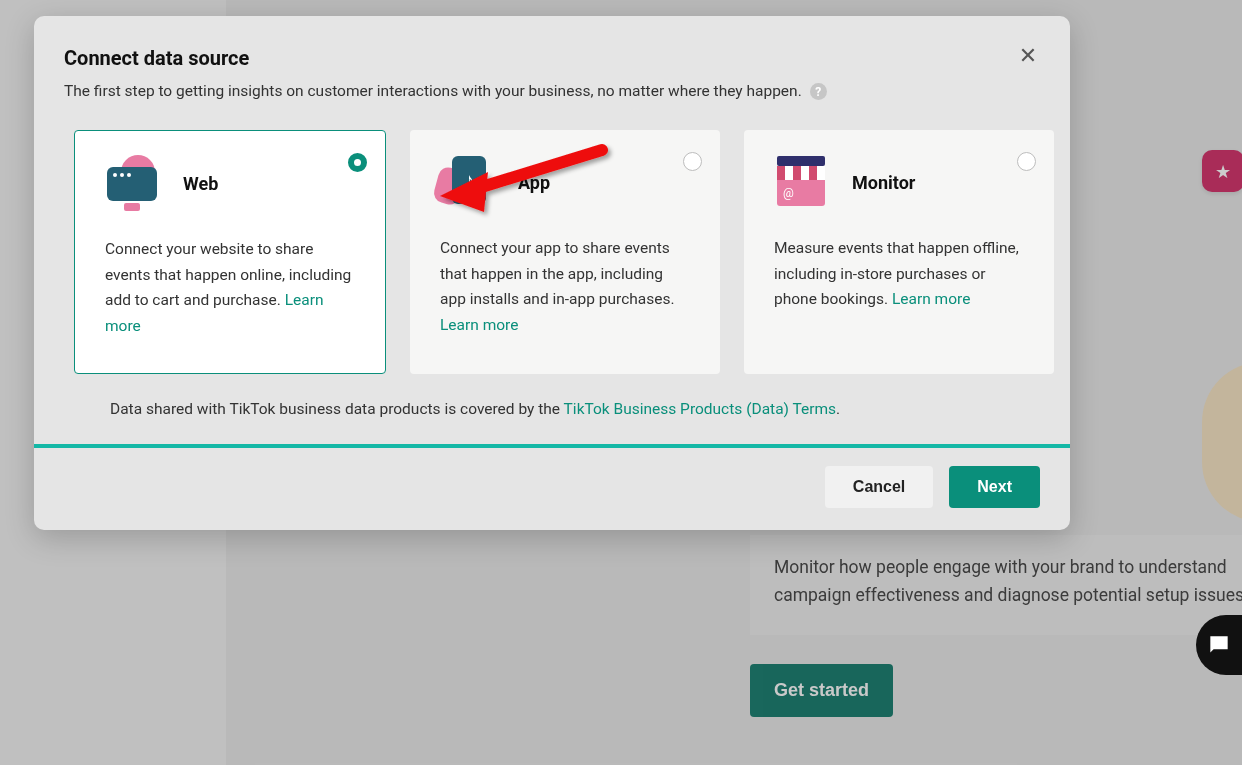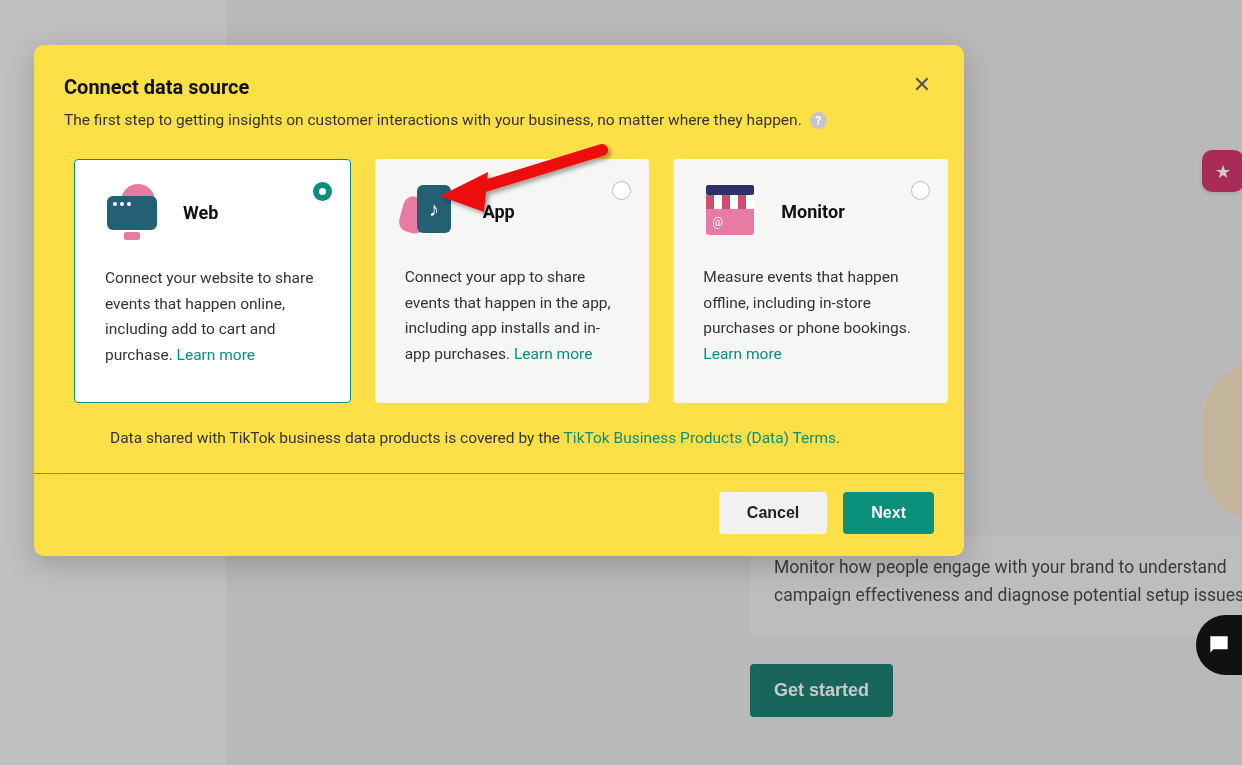--- a/index.html
+++ b/index.html
@@ -51,22 +51,22 @@
   }
   .chat-fab{
     position:absolute; right:0; bottom:90px;
     width:46px;height:60px;background:#111;border-radius:30px 0 0 30px;
     display:flex;align-items:center;justify-content:center;
   }
   .chat-fab svg{width:26px;height:26px;fill:#fff;}
 
   
   .modal {
-    position:absolute; left:34px; top:45px; width:930px;
-    background:#fde047; border-radius:10px;
+    position:absolute; left:34px; top:16px; width:1036px;
+    background:#e5e5e5; border-radius:10px;
     box-shadow:0 8px 30px rgba(0,0,0,0.2);
     padding-bottom:0;
   }
   .modal-header{
     padding:30px 30px 0 30px;
     position:relative;
   }
   .modal-title{ font-size:20px; font-weight:700; color:#111; }
   .modal-sub{
     margin-top:12px; font-size:15.5px; color:#333;
@@ -119,21 +119,21 @@
   .card-icon.offline .roof{position:absolute;width:48px;height:10px;background:#2f2f6c;top:0;left:3px;border-radius:2px;}
   .card-icon.offline .awning{position:absolute;width:48px;height:14px;top:10px;left:3px;background:repeating-linear-gradient(90deg,#d14b6f 0 8px,#fff 8px 16px);}
   .card-icon.offline .body{position:absolute;width:48px;height:26px;background:#e87ba3;top:24px;left:3px;border-radius:0 0 3px 3px;display:flex;align-items:center;justify-content:flex-start;padding-left:6px;color:#fff;font-size:12px;}
 
   .terms-line{
     padding:26px 30px 26px 40px; font-size:15.5px; color:#333;margin-left:36px;
   }
   .terms-link{ color:#0a8f7b; cursor:pointer; }
 
   .modal-footer{
-    border-top:1px solid #14b8a6;
+    border-top:4px solid #14b8a6;
     padding:18px 30px 22px 30px;
     display:flex; justify-content:flex-end; gap:16px;
   }
   .btn{
     border:none; border-radius:4px; font-size:16px; font-weight:600;
     padding:12px 28px; cursor:pointer;
   }
   .btn-cancel{ background:#f1f1f1; color:#222; }
   .btn-next{ background:#0a8f7b; color:#fff; }
 

